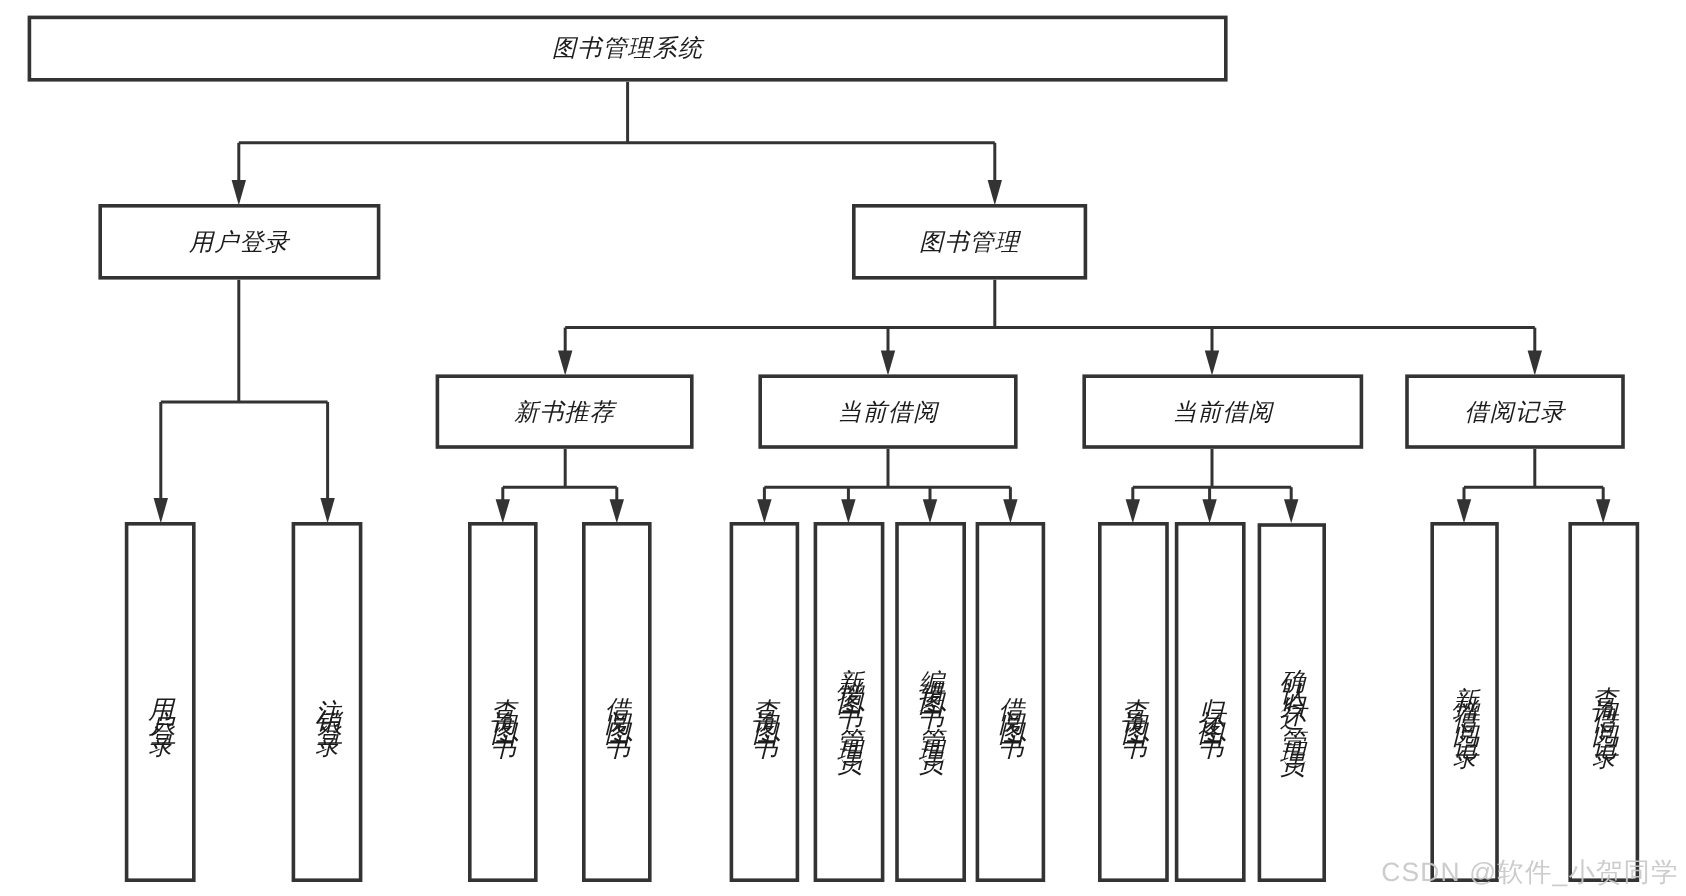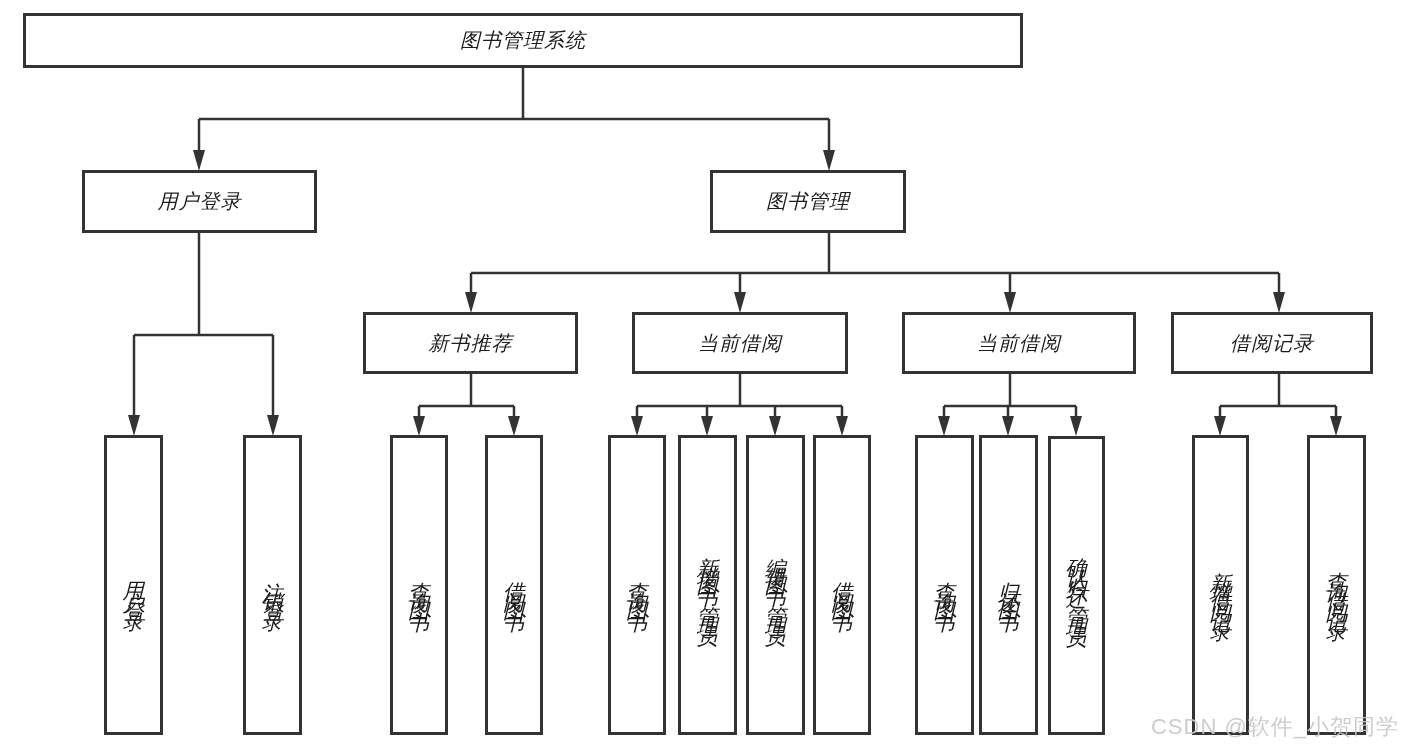--- a/index.html
+++ b/index.html
@@ -133,21 +133,21 @@
 
   <div class="box h" style="left:363px;top:312px;width:215px;height:62px;">
     <span>新书推荐</span>
   </div>
   <div class="box h" style="left:632px;top:312px;width:216px;height:62px;">
     <span>当前借阅</span>
   </div>
   <div class="box h" style="left:902px;top:312px;width:234px;height:62px;">
     <span>当前借阅</span>
   </div>
-  <div class="box h" style="left:1171px;top:312px;width:202px;height:62px;">
+  <div class="box h" style="left:1171px;top:312px;width:183px;height:62px;">
     <span>借阅记录</span>
   </div>
 
   <div class="box v" style="left:104px;top:435px;width:59px;height:300px;">
     <span>用户登录</span>
   </div>
   <div class="box v" style="left:243px;top:435px;width:59px;height:300px;">
     <span>注销登录</span>
   </div>
 

